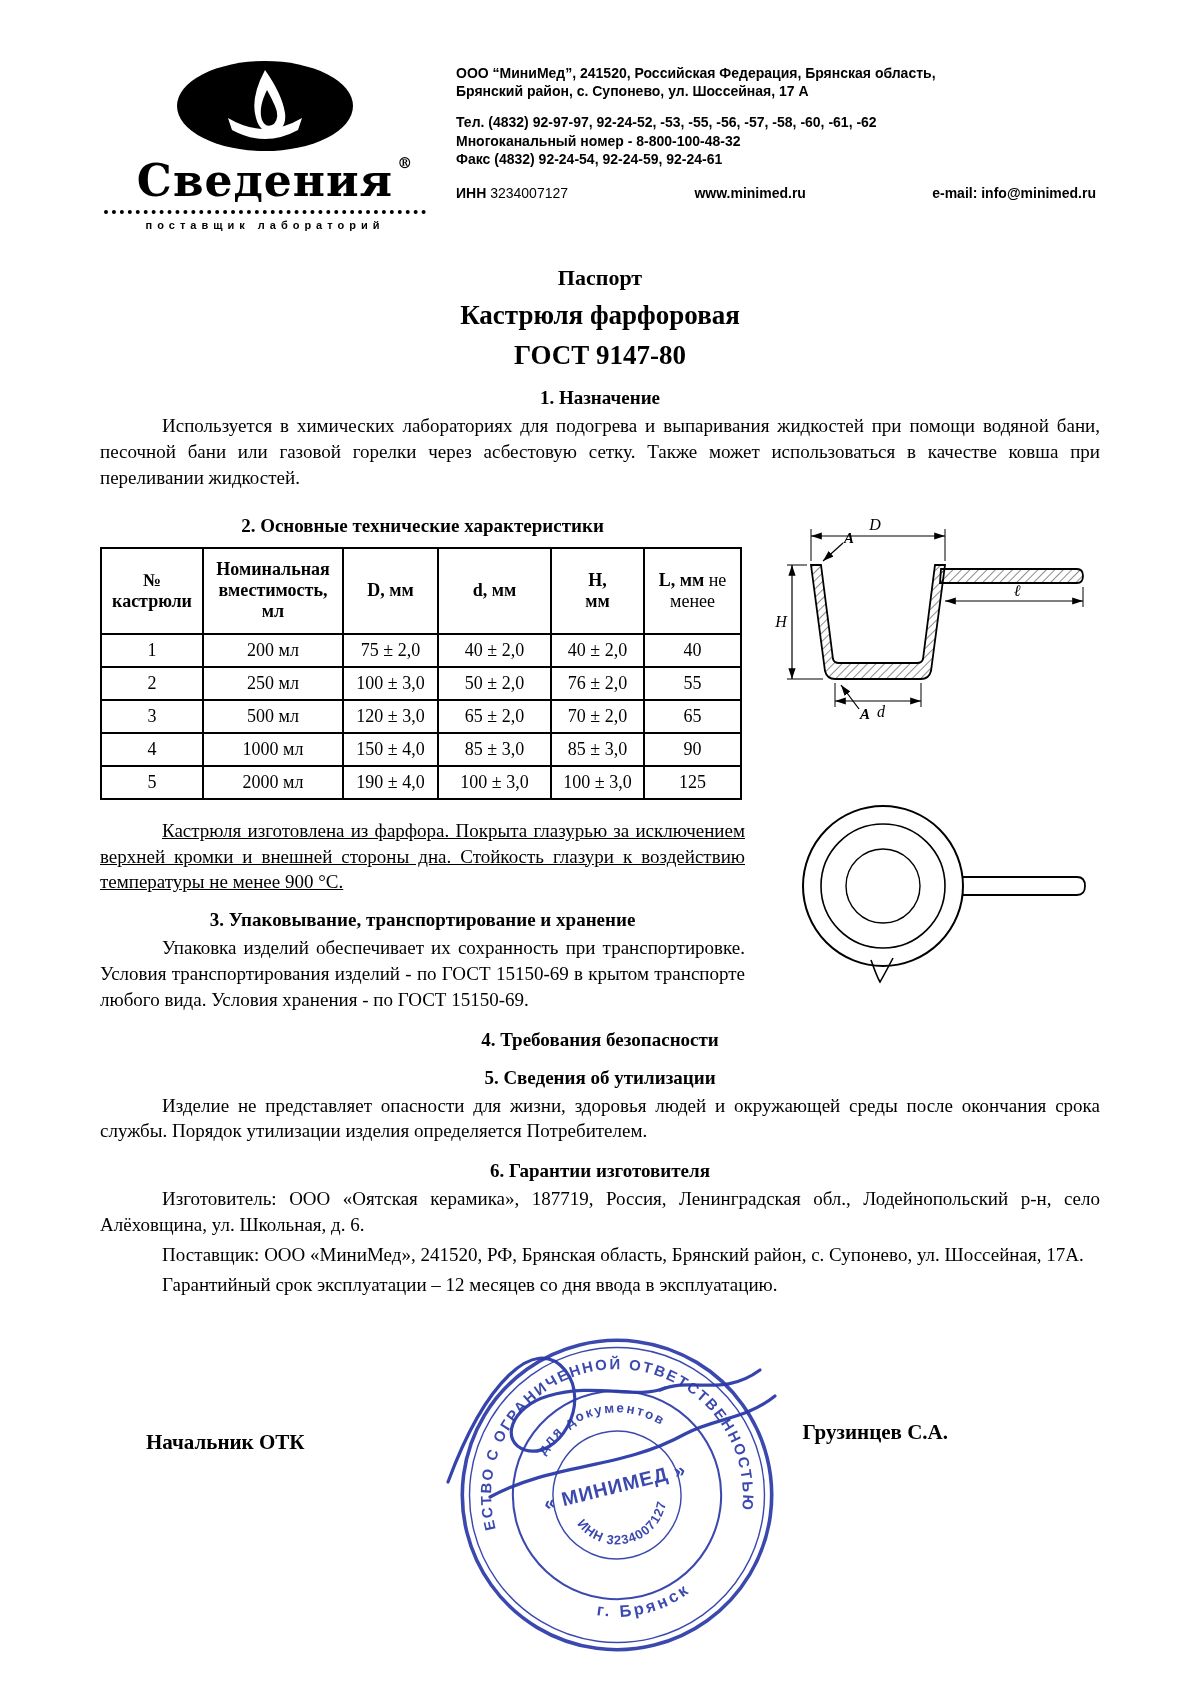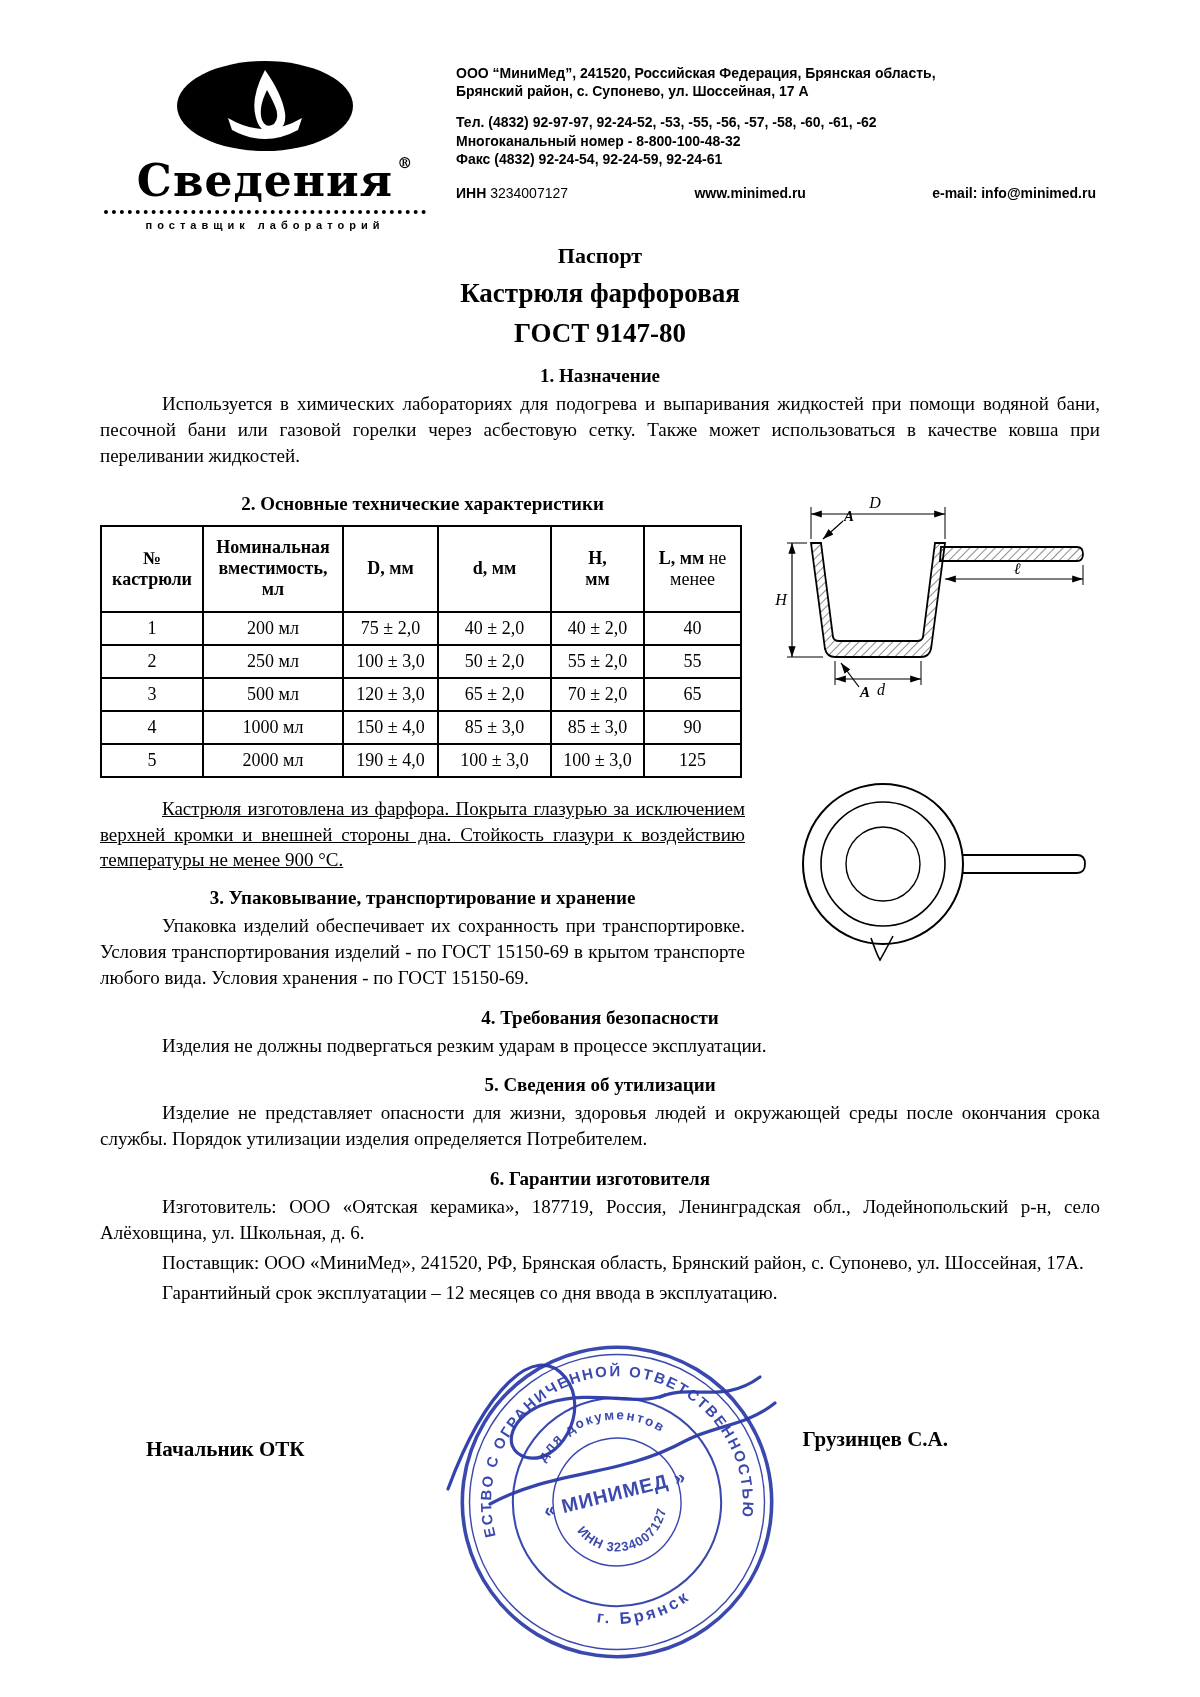--- a/index.html
+++ b/index.html
@@ -13,21 +13,21 @@
   .logo-name { font-family:"DejaVu Serif", serif; font-weight:bold; font-size:44px; letter-spacing:1px; line-height:1.05; position:relative; display:inline-block; }
   .logo-reg { font-size:15px; position:absolute; top:-2px; right:-20px; }
   .logo-dots { border-top:4px dotted #000; margin:6px 4px 5px 4px; }
   .logo-tagline { font-family:"Liberation Sans", sans-serif; font-weight:bold; font-size:11px; letter-spacing:5px; white-space:nowrap; }
   .header-info { margin-left:26px; padding-top:12px; flex:1; font-family:"Liberation Sans", sans-serif; font-weight:bold; font-size:14px; line-height:1.3; }
   .hi-group { margin-bottom:13px; }
   .hi-row { display:flex; justify-content:space-between; margin-top:16px; padding-right:4px; }
   .inn-val { font-weight:normal; }
 
   
-  .title-block { text-align:center; margin-top:12px; }
+  .title-block { text-align:center; margin-top:34px; }
   .title-l1 { font-size:22px; font-weight:bold; }
   .title-l2, .title-l3 { font-size:27px; font-weight:bold; margin-top:9px; }
 
   .sec-head { font-size:19px; font-weight:bold; text-align:center; margin-top:16px; }
   .para { font-size:19px; line-height:1.36; text-align:justify; text-indent:62px; margin-top:4px; }
 
   
   .twocol { display:flex; margin-top:8px; }
   .leftcol { width:645px; flex:0 0 645px; }
   .rightcol { flex:1; padding-left:28px; padding-top:4px; }
@@ -136,21 +136,21 @@
                 <td>75 ± 2,0</td>
                 <td>40 ± 2,0</td>
                 <td>40 ± 2,0</td>
                 <td>40</td>
             </tr>
             <tr>
               <td>2</td>
                 <td>250 мл</td>
                 <td>100 ± 3,0</td>
                 <td>50 ± 2,0</td>
-                <td>55 ± 2,0</td>
+                <td>76 ± 2,0</td>
                 <td>55</td>
             </tr>
             <tr>
               <td>3</td>
                 <td>500 мл</td>
                 <td>120 ± 3,0</td>
                 <td>65 ± 2,0</td>
                 <td>70 ± 2,0</td>
                 <td>65</td>
             </tr>
@@ -227,21 +227,20 @@
           <circle cx="110" cy="95" r="80" fill="none" stroke="#000" stroke-width="2"></circle>
           <circle cx="110" cy="95" r="62" fill="none" stroke="#000" stroke-width="1.6"></circle>
           <circle cx="110" cy="95" r="37" fill="none" stroke="#000" stroke-width="1.4"></circle>
           <path d="M189,86 L304,86 Q312,86 312,95 Q312,104 304,104 L189,104" fill="none" stroke="#000" stroke-width="1.8"></path>
           <path d="M98,169 Q104,186 107,191 Q110,186 120,167" fill="none" stroke="#000" stroke-width="1.6"></path>
         </svg>
       </div>
     </div>
 
     <div class="sec-head">4.  Требования безопасности</div>
-    <p class="para">Изделия не должны подвергаться резким ударам в процессе эксплуатации.</p>
 
     <div class="sec-head">5.  Сведения об утилизации</div>
     <p class="para">Изделие не представляет опасности для жизни, здоровья людей и окружающей среды после окончания срока службы. Порядок утилизации изделия определяется Потребителем.</p>
 
     <div class="sec-head">6.  Гарантии изготовителя</div>
     <p class="para">Изготовитель: ООО «Оятская керамика», 187719, Россия, Ленинградская обл., Лодейнопольский р-н, село Алёховщина, ул. Школьная, д. 6.</p>
     <p class="para">Поставщик: ООО «МиниМед», 241520, РФ, Брянская область, Брянский район, с. Супонево, ул. Шоссейная, 17А.</p>
     <p class="para">Гарантийный срок эксплуатации – 12 месяцев со дня ввода в эксплуатацию.</p>
 
     <div class="sig-zone">

